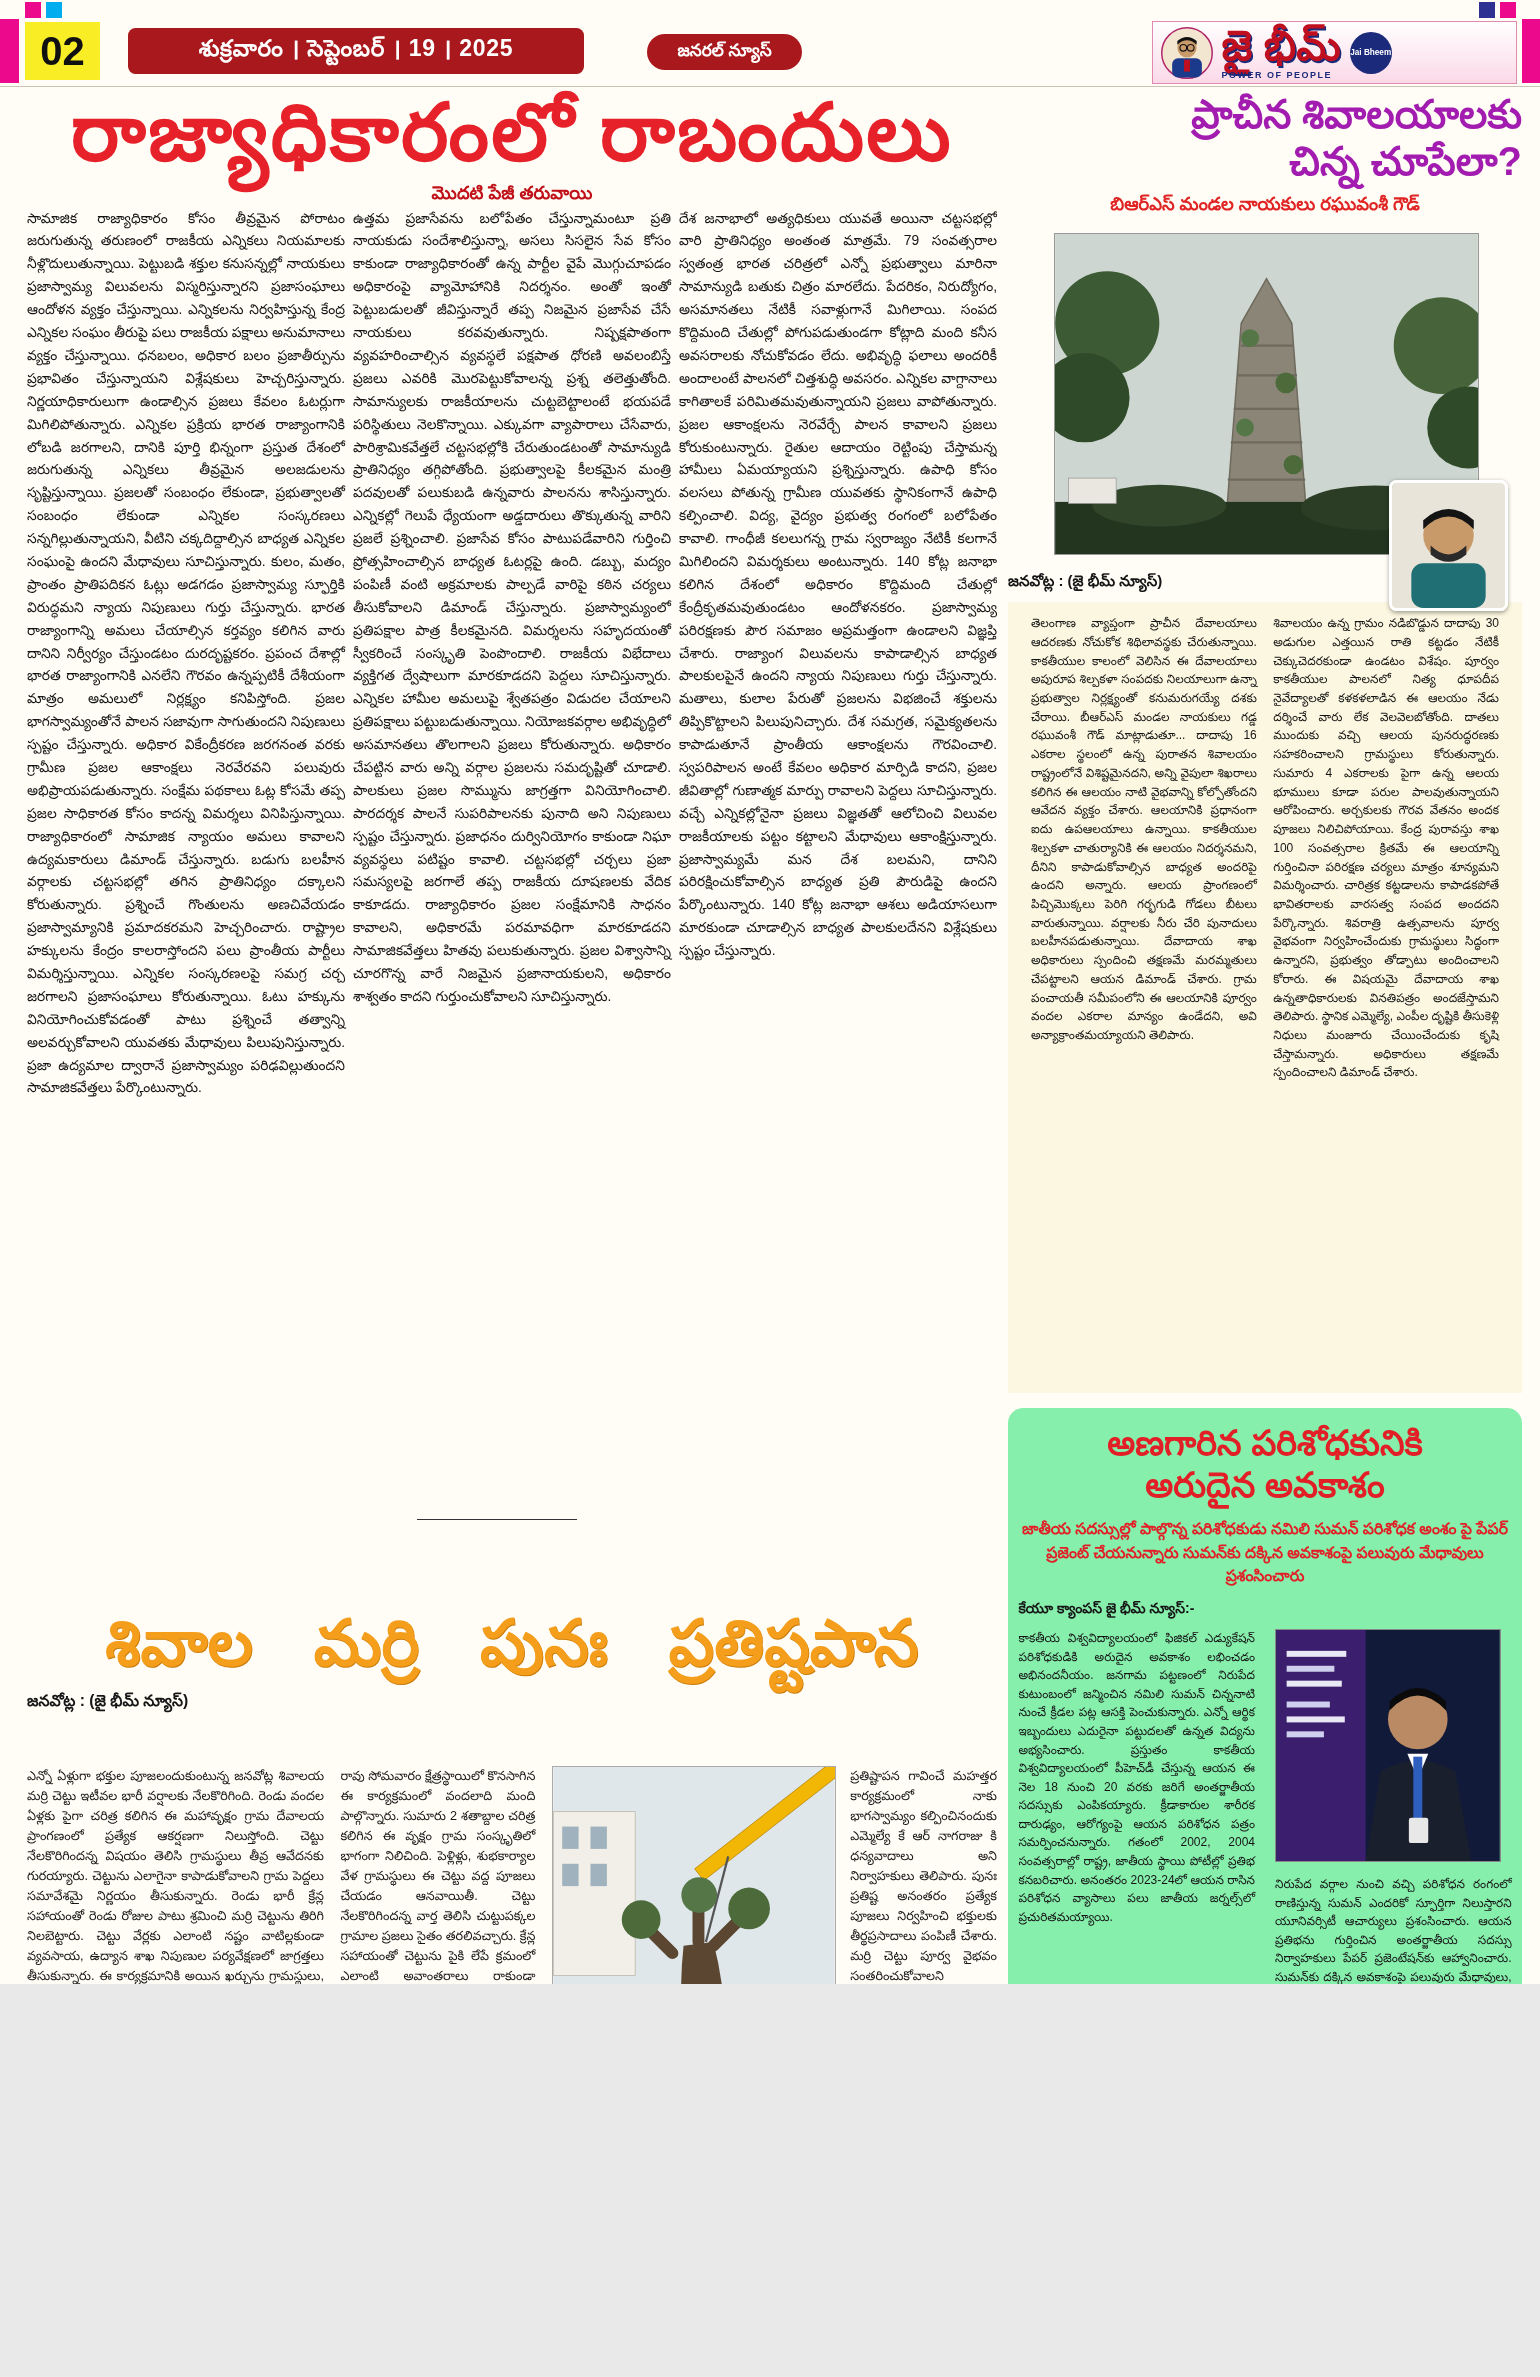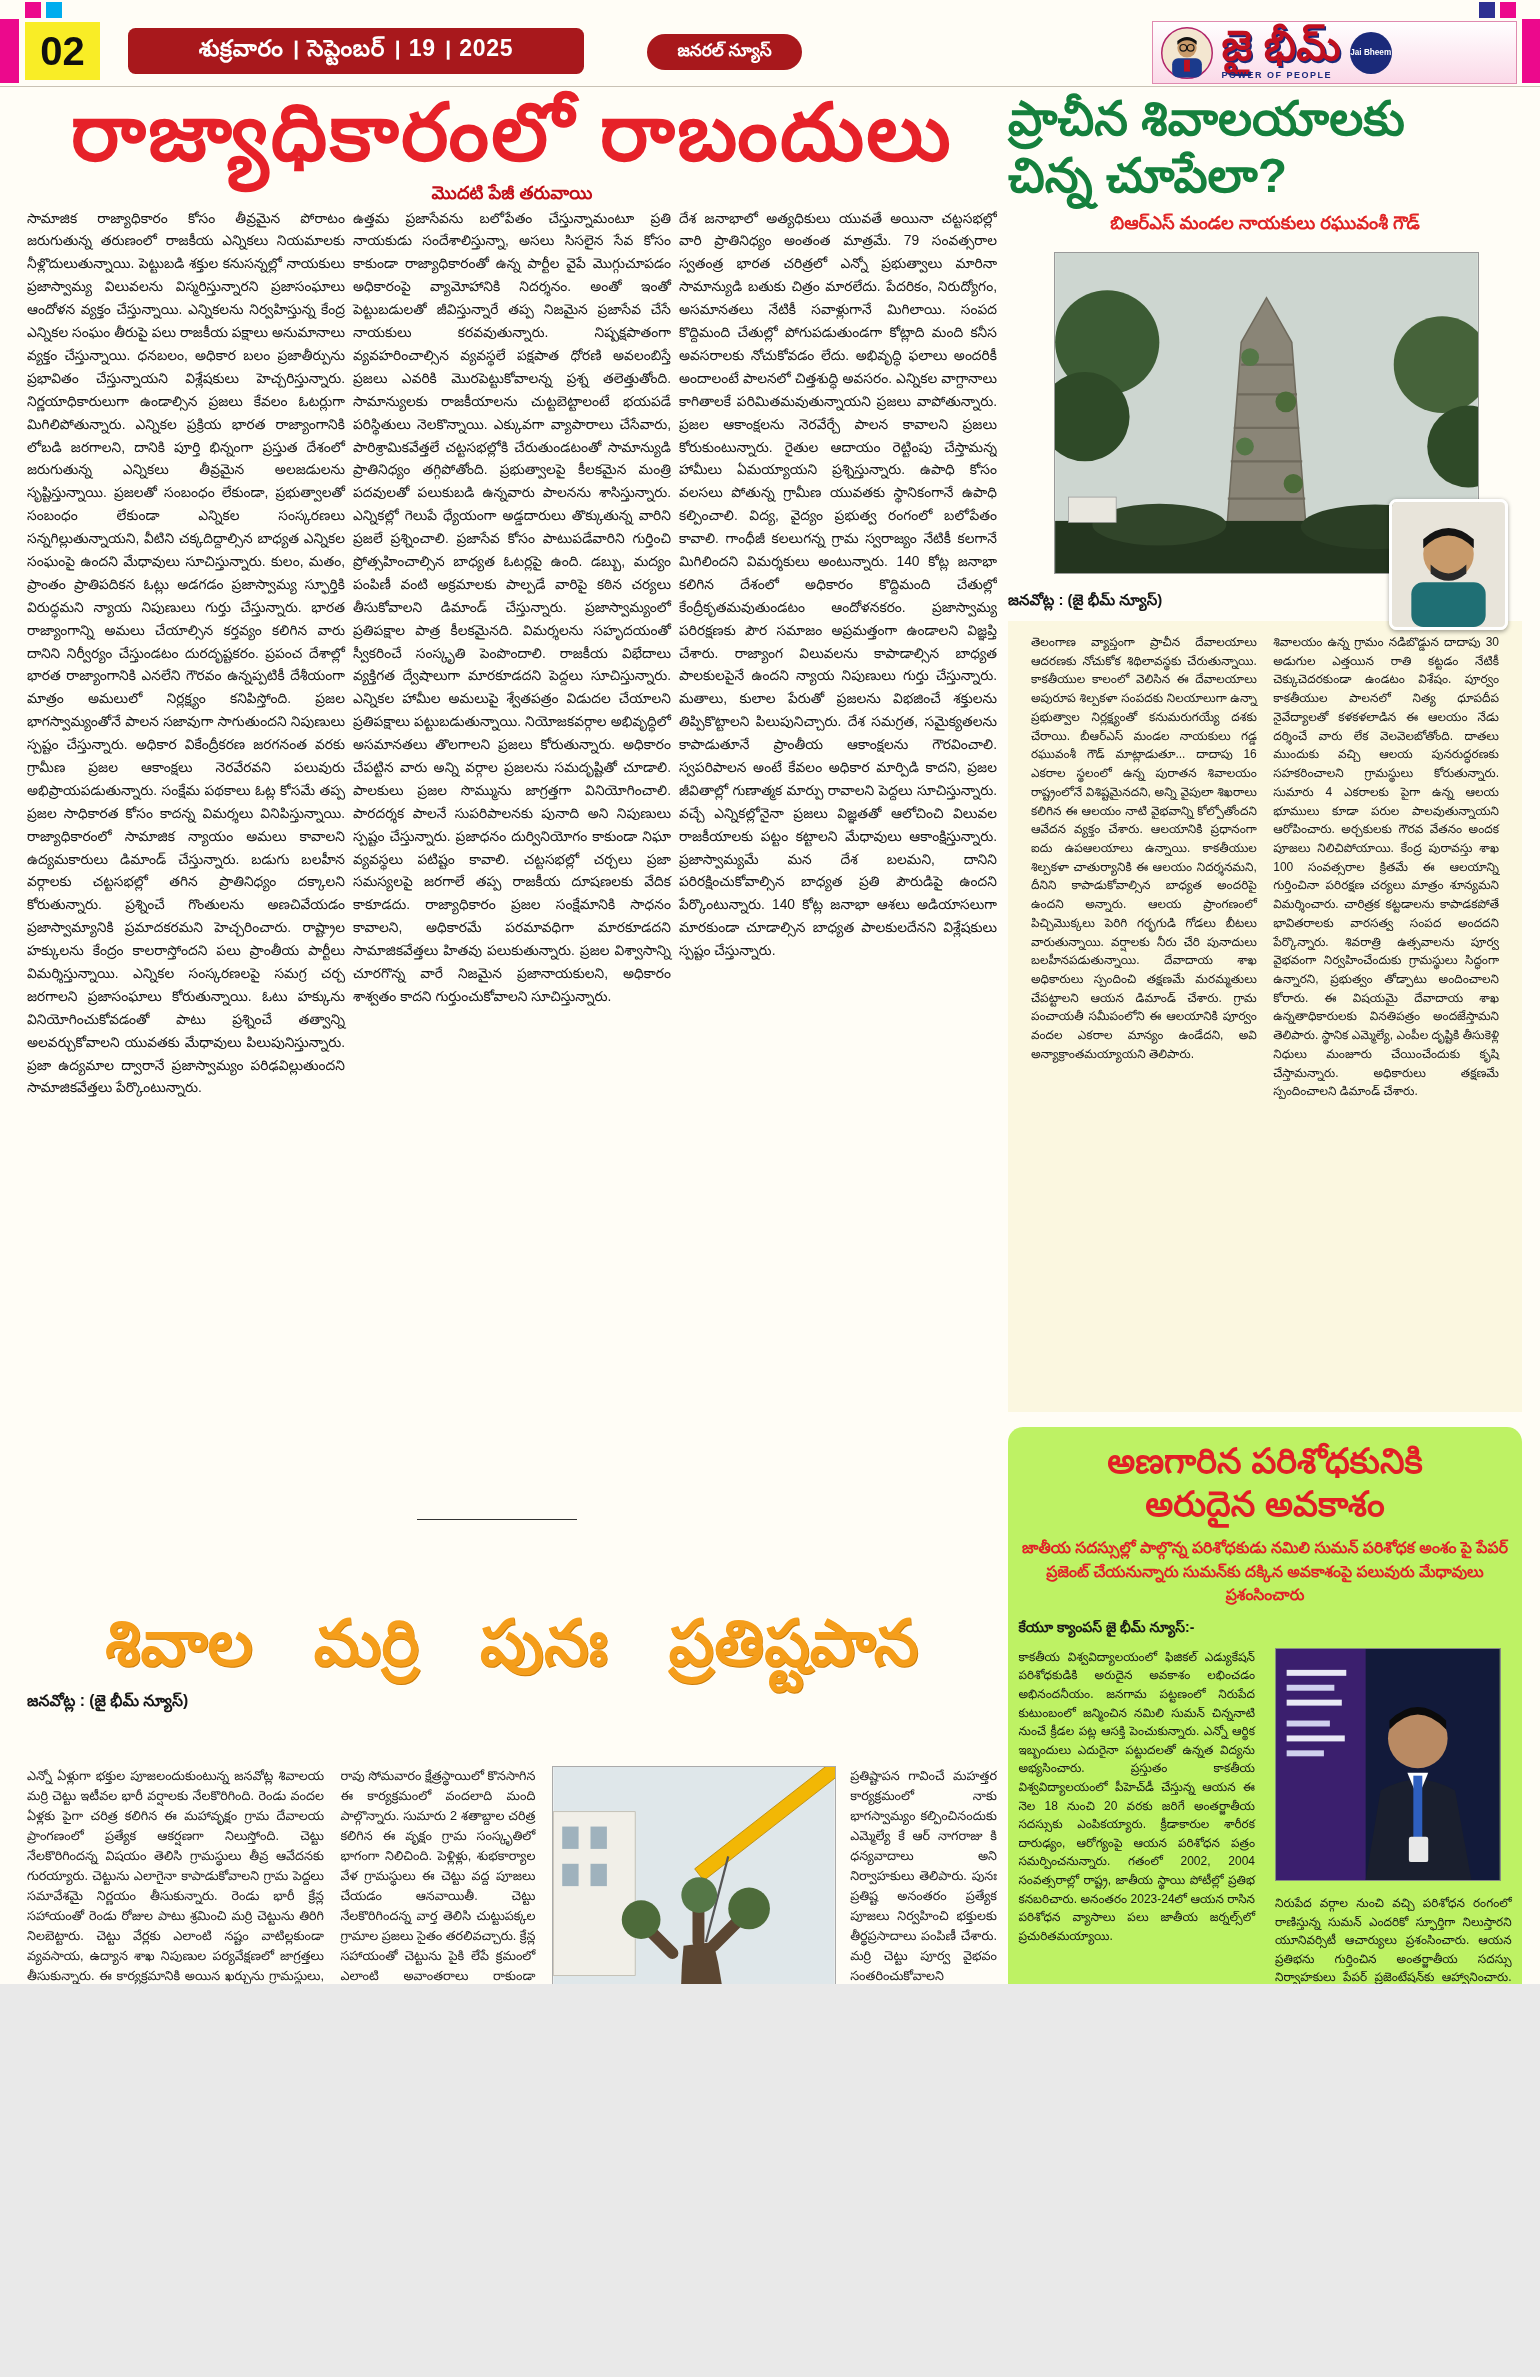--- a/index.html
+++ b/index.html
@@ -36,30 +36,30 @@
   .banyan-dateline{font-weight:bold;font-size:15.7px;margin:15px 0 7.5px;}
   .bottom-cols{display:flex;gap:16.4px;height:566px;overflow:hidden;}
   .bcol{font-size:12.7px;line-height:1.58;text-align:justify;margin-top:44px;}
   .bcol1{width:297px;flex:0 0 auto;}
   .bcol2{width:195px;flex:0 0 auto;}
   .bcol3{width:282px;flex:0 0 auto;}
   .bcol4{flex:1;}
   .crane-fig{width:282px;height:376px;margin-bottom:9px;border:0.7px solid #aaa;}
   
   .sidebar{position:absolute;left:1008px;top:91px;width:514px;}
-  .temple-headline{color:#15803d;font-size:48px;font-weight:bold;text-align:left;line-height:1.18;}
+  .temple-headline{color:#a21caf;font-size:40px;font-weight:bold;text-align:right;line-height:1.18;}
   .temple-subhead{color:#e02424;font-size:18px;font-weight:bold;text-align:center;margin-top:9px;}
   .temple-figure{position:relative;margin:13.4px auto 0;width:423px;height:320px;}
   .temple-photo{width:423px;height:320px;border:0.7px solid #999;}
   .leader-portrait{position:absolute;right:-31px;bottom:-58px;width:113px;height:125px;border:3.7px solid #fff;
                    border-radius:7.5px;box-shadow:0 1.5px 4.5px rgba(0,0,0,.35);}
   .temple-dateline{font-weight:bold;font-size:15px;margin-top:19.4px;width:350px;}
   .temple-body{background:#fbf7e0;margin-top:9px;padding:12px 23px;display:flex;gap:16.4px;box-sizing:border-box;height:791px;overflow:hidden;}
   .scol{flex:1;font-size:12px;line-height:1.56;text-align:justify;}
-  .researcher{background:#bef264;margin-top:15px;padding:13.4px 10.4px;box-sizing:border-box;height:826px;overflow:hidden;border-radius:15px;}
+  .researcher{background:#86efac;margin-top:15px;padding:13.4px 10.4px;box-sizing:border-box;height:826px;overflow:hidden;border-radius:15px;}
   .researcher-headline{color:#e21f26;font-size:35px;font-weight:bold;text-align:center;line-height:1.22;}
   .researcher-subhead{color:#e21f26;font-size:15.7px;font-weight:bold;text-align:center;margin-top:10.4px;line-height:1.5;}
   .researcher-dateline{font-weight:bold;font-size:14px;margin-top:12px;}
   .researcher-body{display:flex;gap:20px;margin-top:9px;}
   .rcol{flex:1;font-size:12px;line-height:1.55;text-align:justify;}
   .conference-photo{width:224px;height:231px;border:0.7px solid #888;margin-bottom:7.5px;}
 </style>
 </head>
 <body>
 

